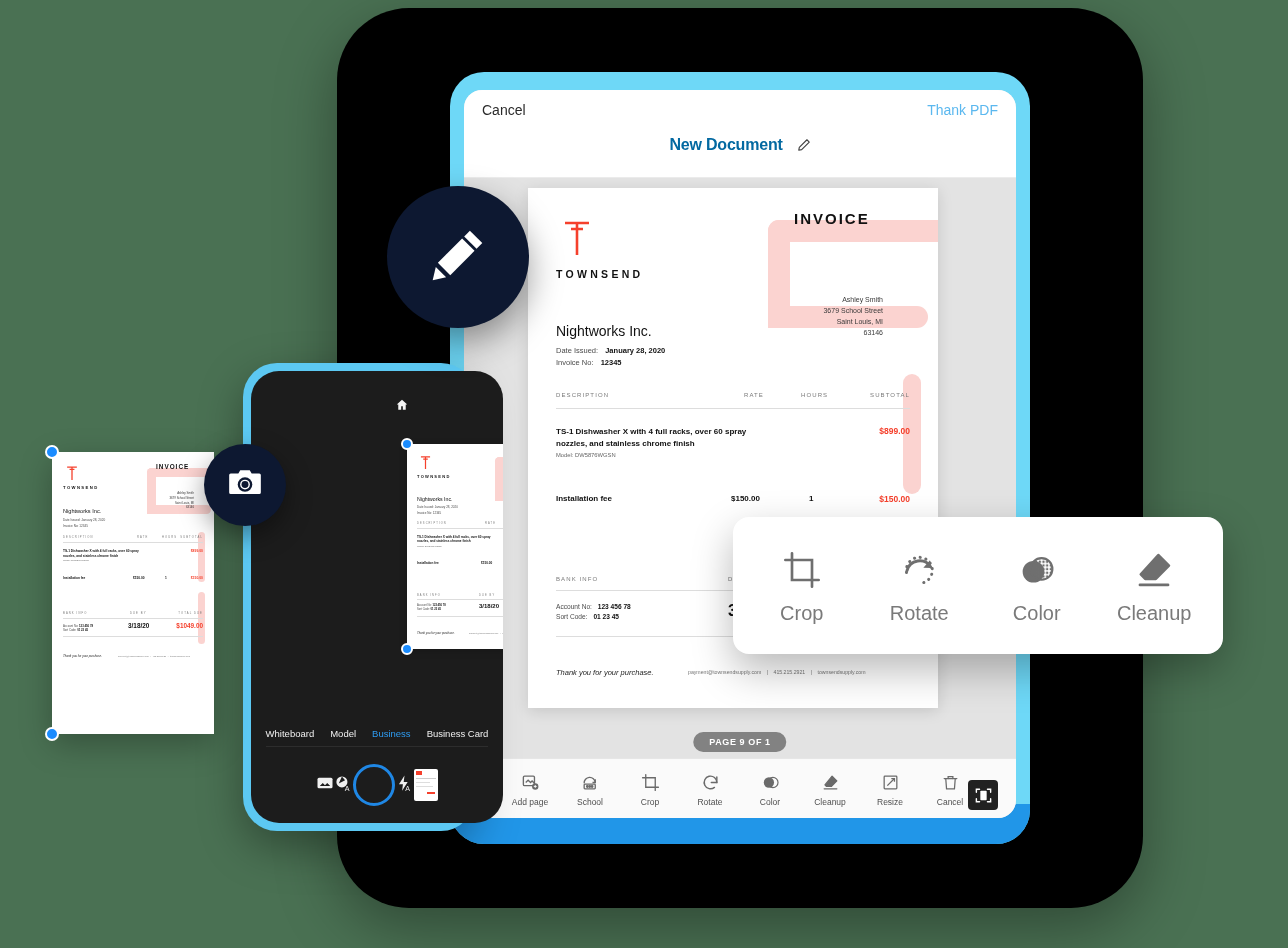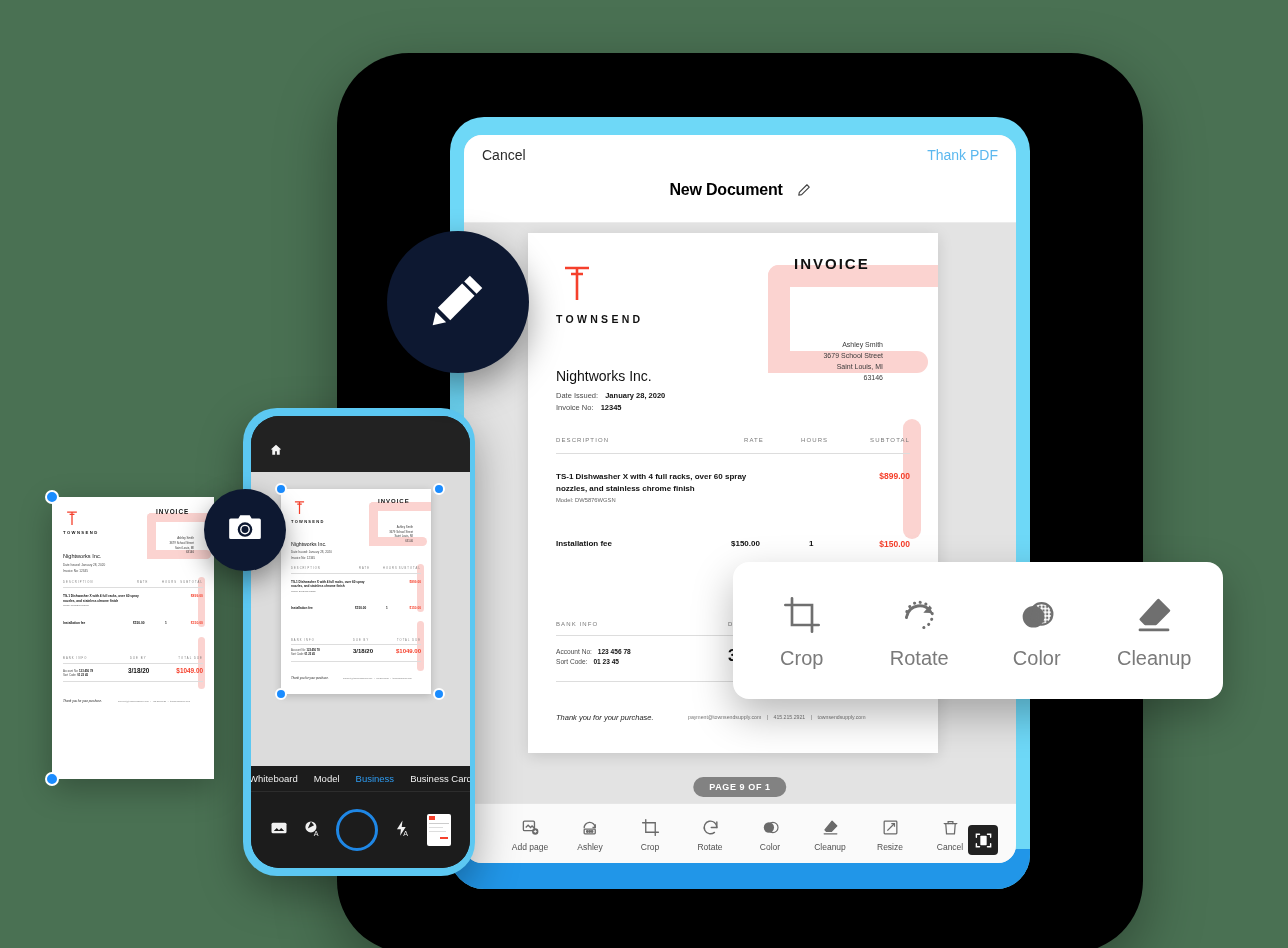--- a/index.html
+++ b/index.html
@@ -2,21 +2,21 @@
 <html><head>
 <meta charset="utf-8">
 <style>
   * { box-sizing: border-box; margin:0; padding:0; }
   html,body { width:1288px; height:948px; overflow:hidden; }
   body {
     background:#4a7153;
     font-family:"Liberation Sans", sans-serif;
     position:relative;
   }
-  .stage { position:absolute; inset:0;margin-top:45px; }
+  .stage { position:absolute; inset:0; }
 
   
   #tablet-device{
     position:absolute; left:337px; top:8px; width:806px; height:900px;
     background:#000; border-radius:72px;
     box-shadow:0 20px 60px rgba(0,0,0,.35);
   }
   #tablet-screen-frame{
     position:absolute; left:450px; top:72px; width:580px; height:772px;
     background:#6ed8f7; border-radius:34px; overflow:hidden;
@@ -33,21 +33,21 @@
   .tb-header{
     background:#fff; height:88px; position:relative; flex:0 0 auto;
     border-bottom:1px solid #ececec;
   }
   .tb-cancel{ position:absolute; left:18px; top:12px; font-size:14px; color:#2b2b2b; }
   .tb-save{ position:absolute; right:18px; top:12px; font-size:14px; color:#5bb8ef; }
   .tb-title-row{
     position:absolute; left:0; right:0; top:46px;
     display:flex; align-items:center; justify-content:center; gap:14px;
   }
-  .tb-title{ font-size:16px; font-weight:bold; color:#000000; letter-spacing:-.2px; }
+  .tb-title{ font-size:16px; font-weight:bold; color:#0369a1; letter-spacing:-.2px; }
   .pencil-sm{ width:14px; height:14px; display:block; }
 
   .tb-canvas{ flex:1; position:relative; background:#e3e3e3; }
 
   
   #tablet-page{
     position:absolute; left:64px; top:10px; width:410px; height:520px;
     background:#fff; box-shadow:0 3px 14px rgba(0,0,0,.13);
   }
 
@@ -90,23 +90,23 @@
   .duedate{ color:#111; font-weight:bold; }
   .thanks{ color:#222;font-style:italic; }
   .contact{ color:#777; }
 
   
   #phone-device{
     position:absolute; left:243px; top:363px; width:232px; height:468px;
     background:#5cc8f2; border-radius:34px; box-shadow:0 16px 44px rgba(0,0,0,.35);
   }
   #phone-screen{
-    position:absolute; left:251px; top:371px; width:219px; height:452px;
+    position:absolute; left:251px; top:371px; width:252px; height:452px;
     background:#1c1c1c; border-radius:28px; overflow:hidden;
-    display:flex; flex-direction:column;
+    display:flex; flex-direction:column;align-items:center;
   }
   .ph-top{ height:56px; background:#222; position:relative; flex:0 0 auto; }
   .ph-home{ position:absolute; left:18px; top:27px; }
   .ph-canvas{ flex:1; background:#dcdcdc; position:relative; }
   #phone-page{
     position:absolute; left:30px; top:17px; width:150px; height:205px;
     background:#fff; box-shadow:0 2px 8px rgba(0,0,0,.18);
   }
   .hdl{ position:absolute; width:12px; height:12px; border-radius:50%;
         background:#1a8cff; border:2px solid #fff; z-index:5; }
@@ -290,21 +290,21 @@
         <div class="ic">
           <svg width="19" height="19" viewBox="0 0 24 24" fill="none" stroke="#6a6a6a" stroke-width="1.7">
             <path d="M4 13a7 7 0 0114-1"></path>
               <path d="M18 8v4h-3.5"></path>
             <rect x="4" y="14" width="14" height="6" rx="1"></rect>
             <circle cx="8" cy="17" r="1" fill="#6a6a6a"></circle>
               <circle cx="11" cy="17" r="1" fill="#6a6a6a"></circle>
               <circle cx="14" cy="17" r="1" fill="#6a6a6a"></circle>
           </svg>
         </div>
-        <div class="lb">Ashley</div>
+        <div class="lb">School</div>
       </div>
 
       <div class="tb-tool">
         <div class="ic">
           <svg width="19" height="19" viewBox="0 0 24 24" fill="none" stroke="#6a6a6a" stroke-width="1.7" stroke-linecap="round">
             <path d="M6 2v16h16"></path>
               <path d="M2 6h16v16"></path>
           </svg>
         </div>
         <div class="lb">Crop</div>

